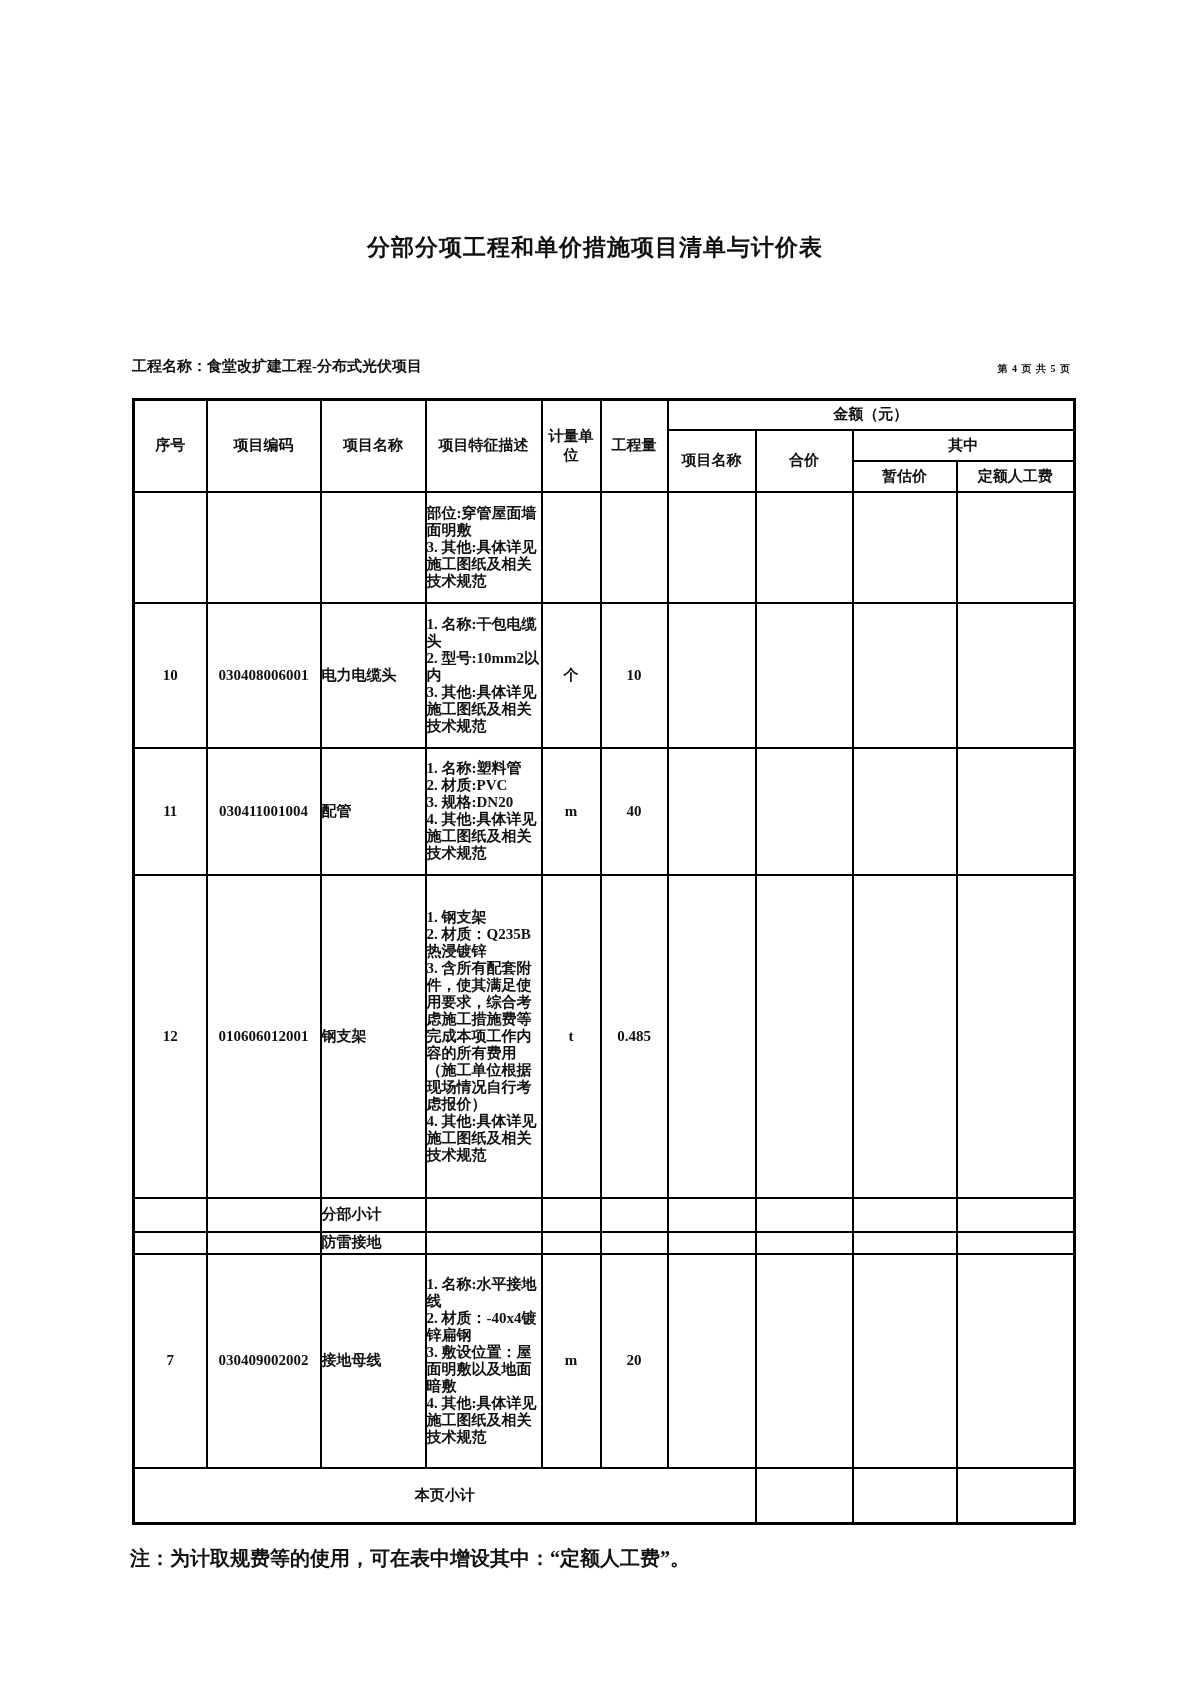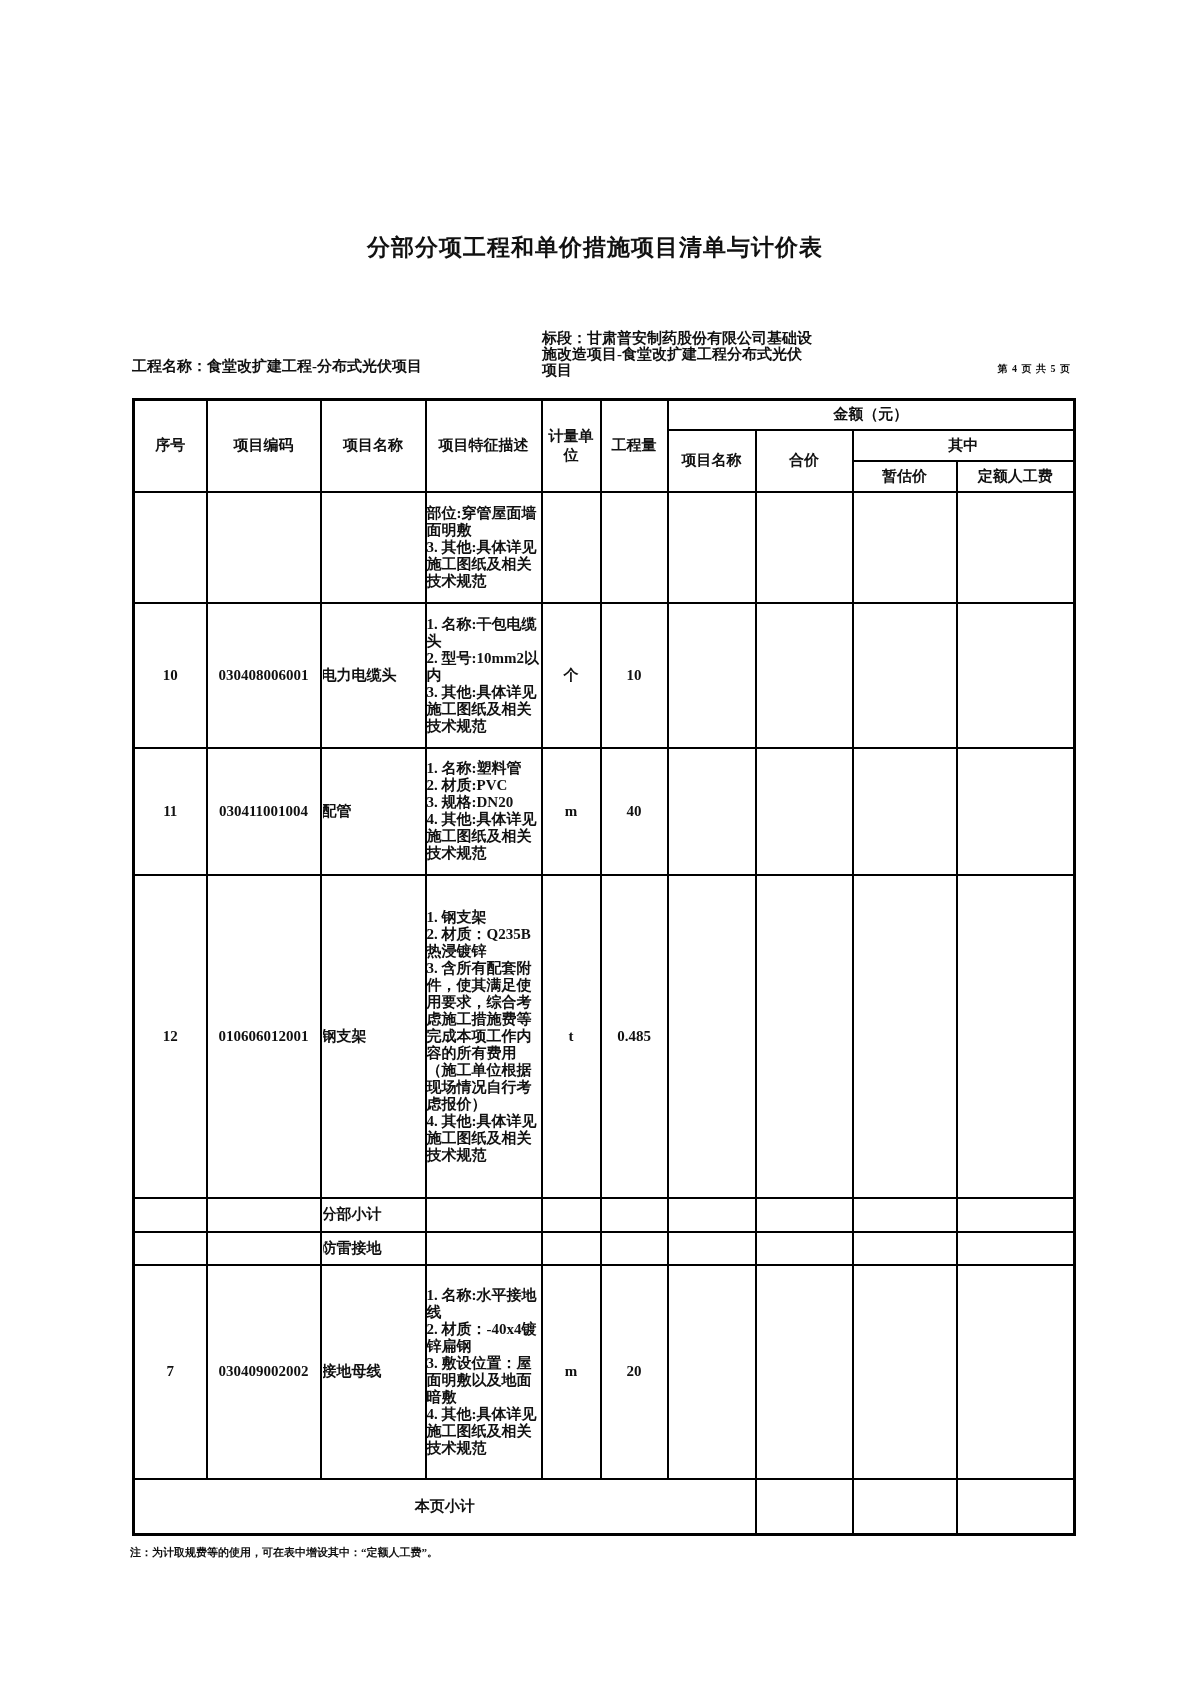--- a/index.html
+++ b/index.html
@@ -44,41 +44,38 @@
   table.boq td {
     border:2px solid #000;
     font-size:15px;
     font-weight:bold;
     padding:0;
     overflow:hidden;
     vertical-align:middle;
     color:#111;
   }
   td.c { text-align:center; }
-  td.l { text-align:left; padding:0 4px;border-radius:17px; }
+  td.l { text-align:left; padding:0 4px; }
   td.desc { text-align:left; padding:1px 3px; white-space:pre-line; line-height:17px; }
   tr.hr1 { height:30px; } tr.hr2 { height:31px; } tr.hr3 { height:31px; }
   tr.rh0 { height:111px; } tr.rh1 { height:145px; } tr.rh2 { height:127px; }
-  tr.rh3 { height:323px; } tr.rh4 { height:34px; }  tr.rh5 { height:33px; }
+  tr.rh3 { height:323px; } tr.rh4 { height:34px; }  tr.rh5 { height:22px; }
   tr.rh6 { height:214px; } tr.rhs { height:56px; }
   .note {
     position:absolute; top:1545px; left:130px; width:941px;
-    font-size:11px;
+    font-size:20px;
   }
 </style>
 </head>
 <body>
 
 <div class="title">分部分项工程和单价措施项目清单与计价表</div>
 
 <div class="meta">
   <div class="proj"><span>工程名称：</span><span>食堂改扩建工程-分布式光伏项目</span></div>
-  <div class="section">标段：甘肃普安制药股份有限公司基础设
-施改造项目-食堂改扩建工程分布式光伏
-项目</div>
   <div class="pageinfo">第 4 页  共 5 页</div>
 </div>
 
 <table class="boq">
   <colgroup>
     <col style="width:73px">
       <col style="width:114px">
       <col style="width:105px">
     <col style="width:116px">
       <col style="width:59px">

